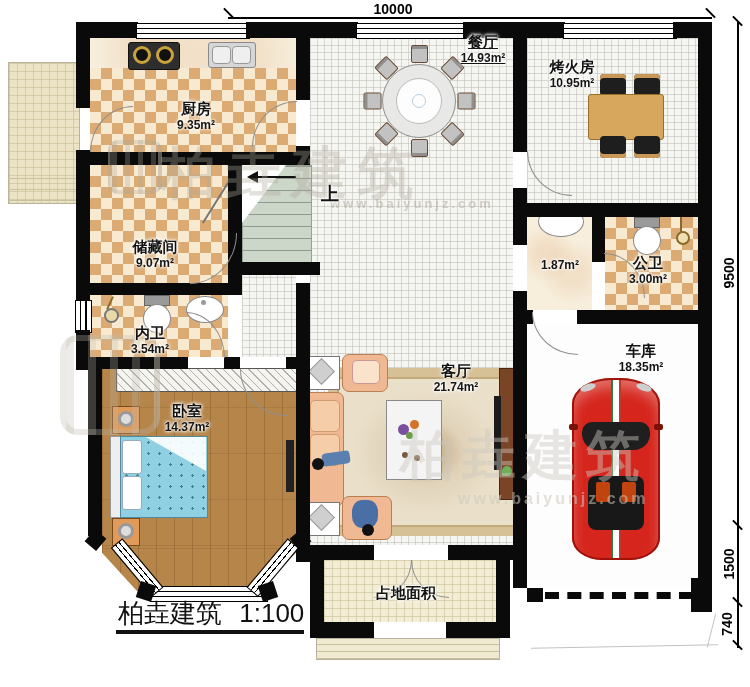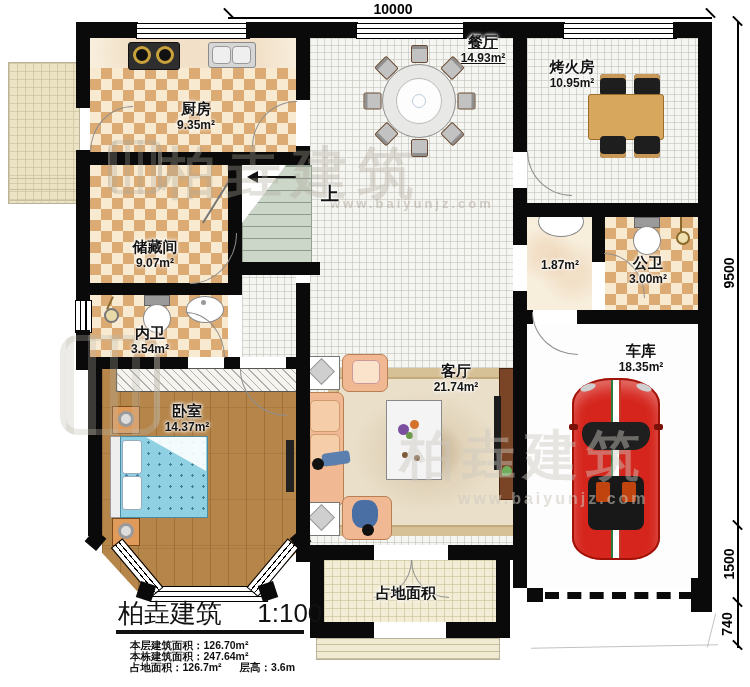--- a/index.html
+++ b/index.html
@@ -293,28 +293,23 @@
   <div class="tick" style="left:731px;top:20px;"></div>
   <div class="tick" style="left:731px;top:524px;"></div>
   <div class="tick" style="left:731px;top:601px;"></div>
   <div class="tick" style="left:731px;top:644px;"></div>
   <div class="dim vdim" style="left:729px;top:273px;">9500</div>
   <div class="dim vdim" style="left:729px;top:564px;">1500</div>
   <div class="dim vdim" style="left:727px;top:624px;">740</div>
 
   <div class="f" style="left:118px;top:596px;font-size:26px;color:#111;white-space:nowrap;z-index:52;">
     <span>柏垚建筑</span>
-    <span style="margin-left:28px;">1:100</span>
+    <span style="margin-left:10px;">1:100</span>
   </div>
   <div class="f" style="left:116px;top:630px;width:188px;height:4px;background:#111;z-index:52;"></div>
-  <div class="f" style="left:130px;top:640px;font-size:10.5px;font-weight:bold;color:#111;line-height:11px;z-index:52;">
-    <div><span>本层建筑面积：</span><span>126.70m²</span></div>
-    <div><span>本栋建筑面积：</span><span>247.64m²</span></div>
-    <div><span>占地面积：</span><span>126.7m²</span><span style="margin-left:18px;">层高：</span><span>3.6m</span></div>
-  </div>
 
   <div class="wm" style="left:160px;top:136px;font-size:56px;letter-spacing:10px;color:rgba(175,168,155,.35);">柏垚建筑</div>
   <div class="wm" style="left:330px;top:196px;font-size:13px;letter-spacing:3px;color:rgba(175,168,155,.5);">www.baiyunjz.com</div>
   <div class="wm" style="left:400px;top:420px;font-size:54px;letter-spacing:8px;color:rgba(205,200,190,.45);">柏垚建筑</div>
   <div class="wm" style="left:458px;top:490px;font-size:16px;letter-spacing:3px;color:rgba(205,200,190,.55);">www.baiyunjz.com</div>
   <div class="f" style="left:60px;top:335px;width:88px;height:88px;border:6px solid rgba(190,185,172,.3);border-radius:18px;background:repeating-linear-gradient(90deg,rgba(190,185,172,.28) 0 8px,transparent 8px 22px);z-index:40;"></div>
   <div class="f" style="left:108px;top:140px;width:46px;height:46px;border:4px solid rgba(175,168,155,.3);border-radius:10px;background:repeating-linear-gradient(90deg,rgba(175,168,155,.3) 0 5px,transparent 5px 13px);z-index:40;"></div>
 
 </div>
 

